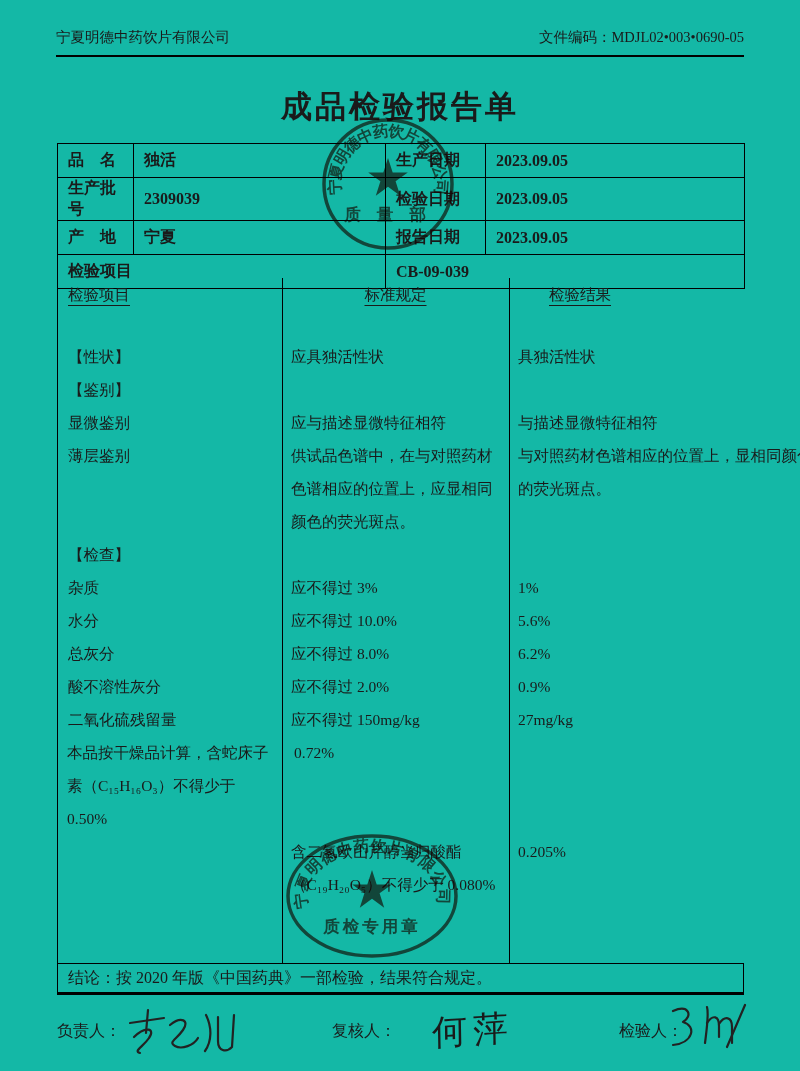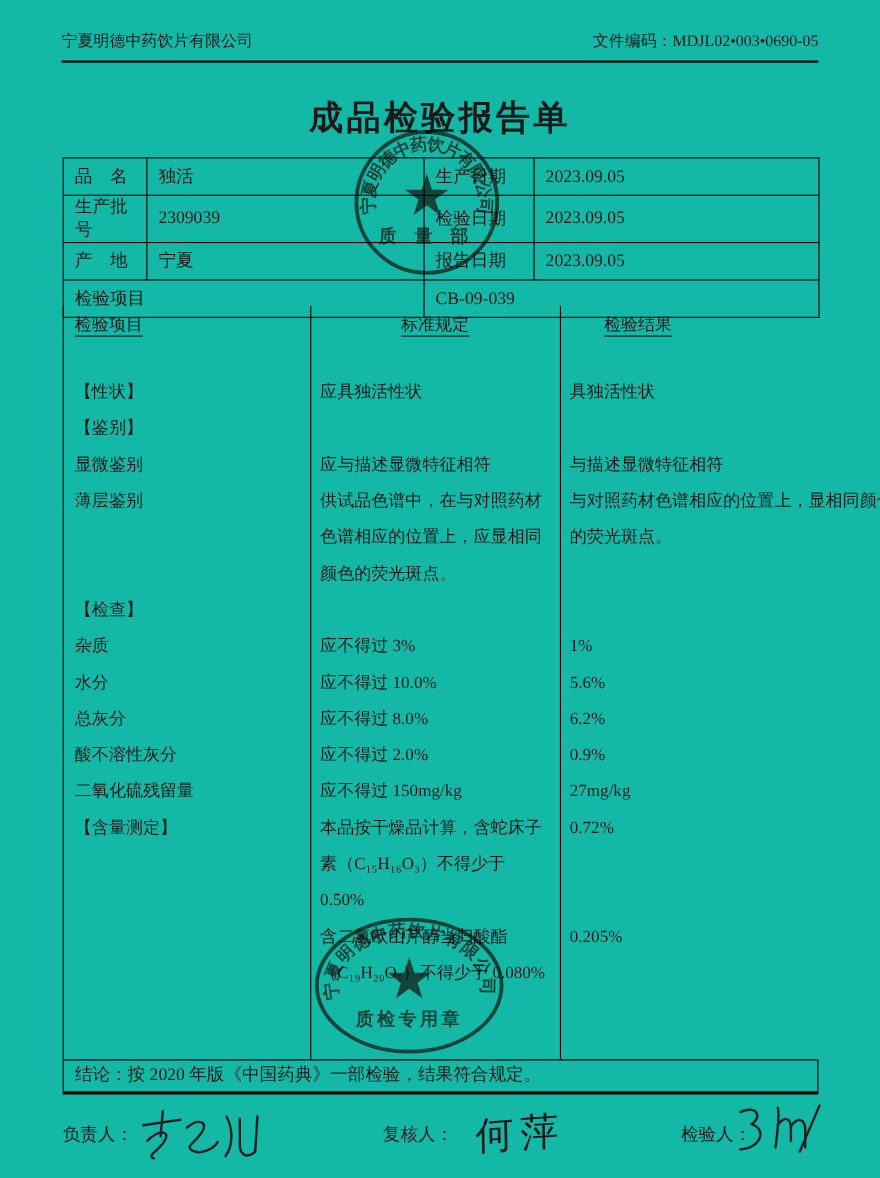--- a/index.html
+++ b/index.html
@@ -9,21 +9,21 @@
   
   .pg-header{position:absolute;left:56px;right:56px;top:28px;display:flex;
              justify-content:space-between;align-items:flex-end;font-size:14.5px;
              border-bottom:2px solid #000;padding-bottom:8px;}
   .doc-title{position:absolute;left:0;right:0;top:86px;text-align:center;
              font-size:31px;font-weight:bold;letter-spacing:3px;}
 
   
   table.info{position:absolute;left:57px;top:143px;width:687px;height:135px;
              border-collapse:collapse;table-layout:fixed;font-size:16px;}
-  table.info td{border:1px solid #000;padding:0 8px;height:33px;}
+  table.info td{border:1px solid #000;padding:0 8px;height:33px;font-weight:bold;}
   table.info{border:1.5px solid #000;}
   table.info td.lbl{padding-left:10px;}
   table.info td.val{padding-left:10px;}
 
   
   .main-box{position:absolute;left:57px;top:278px;width:766px;height:685px;
             box-sizing:border-box;border-left:1.5px solid #000;border-right:1.5px solid #000;
             display:flex;flex-direction:column;font-size:15.5px;}
   .vline{position:absolute;top:0;bottom:0;width:1px;background:#000;}
   .vline.v1{left:224px;} .vline.v2{left:451px;}
@@ -151,21 +151,20 @@
           <div class="c1">酸不溶性灰分</div>
           <div class="c2">应不得过 2.0%</div>
           <div class="c3">0.9%</div>
         </div>
         <div class="mrow">
           <div class="c1">二氧化硫残留量</div>
           <div class="c2">应不得过 150mg/kg</div>
           <div class="c3">27mg/kg</div>
         </div>
         <div class="mrow">
-          <div class="c1">【含量测定】</div>
           <div class="c2">本品按干燥品计算，含蛇床子素（C₁₅H₁₆O₃）不得少于 0.50%</div>
           <div class="c3">0.72%</div>
         </div>
         <div class="mrow">
           <div class="c1"></div>
           <div class="c2">含二氢欧山芹醇当归酸酯（C₁₉H₂₀O₅）不得少于 0.080%</div>
           <div class="c3">0.205%</div>
         </div>
       </div>
     <div class="filler"></div>
@@ -178,21 +177,21 @@
     <svg class="sig-svg" style="left:118px;top:0" width="150" height="58" viewBox="0 0 150 58">
       <g fill="none" stroke="#222" stroke-width="2.2" stroke-linecap="round" stroke-linejoin="round">
         <path d="M12,18 L46,13"></path>
         <path d="M30,5 L28,28"></path>
         <path d="M16,32 C27,21 38,23 31,33 C25,42 15,46 22,48"></path>
         <path d="M52,20 C63,11 72,15 65,25 C58,35 50,37 57,41 C64,45 76,40 80,33"></path>
         <path d="M88,10 C94,22 94,36 87,46"></path>
         <path d="M100,12 L100,36 C100,46 108,48 114,42 L116,10"></path>
       </g>
     </svg>
-    <span class="sig-label" style="left:348px">复核人：</span>
+    <span class="sig-label" style="left:332px">复核人：</span>
     <span class="sig-name" style="left:432px;top:2px">何萍</span>
     <span class="sig-label" style="left:619px">检验人：</span>
     <svg class="sig-svg" style="left:655px;top:-4px" width="100" height="58" viewBox="0 0 100 58">
       <g fill="none" stroke="#222" stroke-width="2.2" stroke-linecap="round" stroke-linejoin="round">
         <path d="M18,10 C34,3 38,15 28,21 C42,25 38,42 18,44"></path>
         <path d="M50,42 C52,26 54,13 52,6"></path>
         <path d="M52,22 C58,13 64,15 64,25 L64,36"></path>
         <path d="M64,23 C70,14 77,16 77,26 L77,42"></path>
         <path d="M90,4 L72,46"></path>
       </g>

